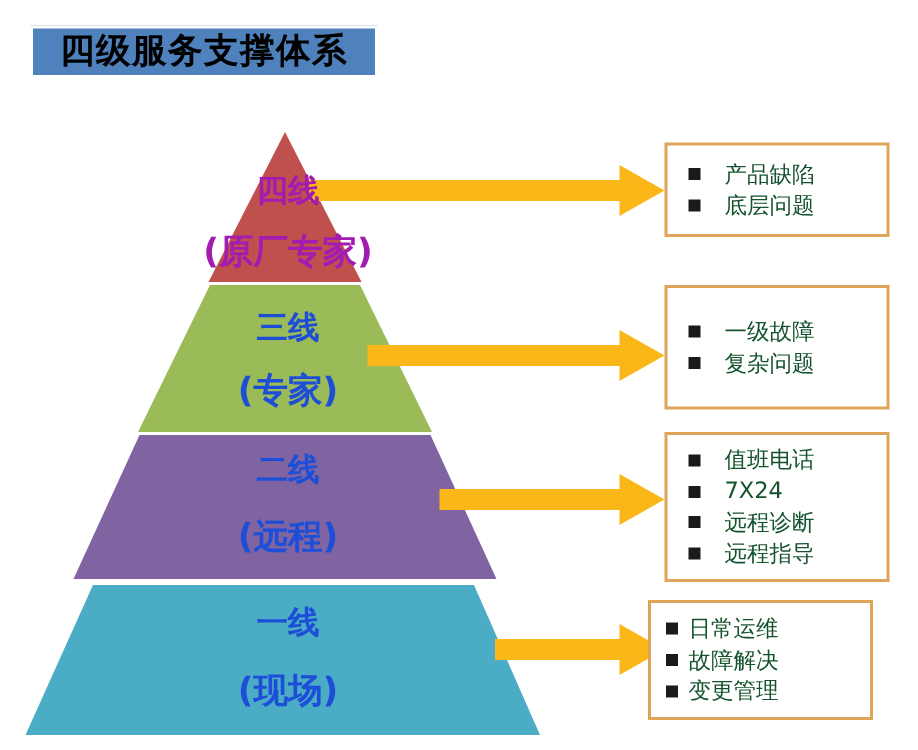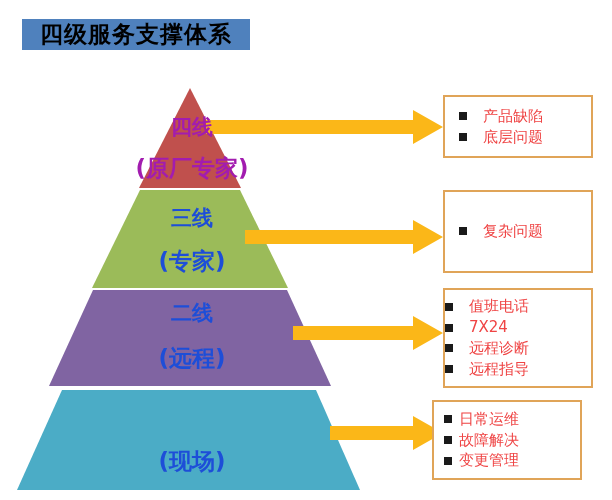--- a/index.html
+++ b/index.html
@@ -92,21 +92,21 @@
     box-sizing: border-box;
     background: #ffffff;
     border: 2px solid #e0a458;
     display: flex;
     flex-direction: column;
     justify-content: center;
   }
   .callout-row {
     display: flex;
     align-items: center;
-    color: #ef4444;
+    color: #14532d;
     font-size: 15px;
     line-height: 1.12;
     white-space: nowrap;
   }
   .bullet {
     display: inline-block;
     width: 8px;
     height: 8px;
     background: #1a1a1a;
     flex: 0 0 auto;
@@ -115,21 +115,21 @@
 
   
   #callout-1 { left: 443px; top: 95px; width: 150px; height: 63px; padding: 4px 0 4px 14px; }
   #callout-1 .callout-row { margin: 2px 0; }
   #callout-1 .bullet { margin-right: 16px; }
   
   #callout-2 { left: 443px; top: 190px; width: 150px; height: 83px; padding: 4px 0 4px 14px; }
   #callout-2 .callout-row { margin: 2px 0; }
   #callout-2 .bullet { margin-right: 16px; }
   
-  #callout-3 { left: 443px; top: 288px; width: 150px; height: 100px; padding: 4px 0 4px 0; }
+  #callout-3 { left: 443px; top: 288px; width: 150px; height: 100px; padding: 4px 0 4px 14px; }
   #callout-3 .callout-row { margin: 2px 0; }
   #callout-3 .bullet { margin-right: 16px; }
   
   #callout-4 { left: 432px; top: 400px; width: 150px; height: 80px; padding: 4px 0 4px 10px; }
   #callout-4 .callout-row { margin: 2px 0; }
   #callout-4 .bullet { margin-right: 7px; }
 </style>
 </head>
 <body>
 
@@ -160,36 +160,41 @@
 
   <div class="tier-label tier-main tier-dark t4-main">四线</div>
   <div class="tier-label tier-sub tier-dark t4-sub">(原厂专家)</div>
 
   <div class="tier-label tier-main tier-light t3-main">三线</div>
   <div class="tier-label tier-sub tier-light t3-sub">(专家)</div>
 
   <div class="tier-label tier-main tier-light t2-main">二线</div>
   <div class="tier-label tier-sub tier-light t2-sub">(远程)</div>
 
+  <div class="tier-label tier-main tier-light t1-main">一线</div>
   <div class="tier-label tier-sub tier-light t1-sub">(现场)</div>
 
   <div class="callout" id="callout-1">
     <div class="callout-row">
       <span class="bullet"></span>
       <span class="callout-text">产品缺陷</span>
     </div>
     <div class="callout-row">
       <span class="bullet"></span>
       <span class="callout-text">底层问题</span>
     </div>
   </div>
 
   <div class="callout" id="callout-2">
     <div class="callout-row">
       <span class="bullet"></span>
+      <span class="callout-text">一级故障</span>
+    </div>
+    <div class="callout-row">
+      <span class="bullet"></span>
       <span class="callout-text">复杂问题</span>
     </div>
   </div>
 
   <div class="callout" id="callout-3">
     <div class="callout-row">
       <span class="bullet"></span>
       <span class="callout-text">值班电话</span>
     </div>
     <div class="callout-row">

